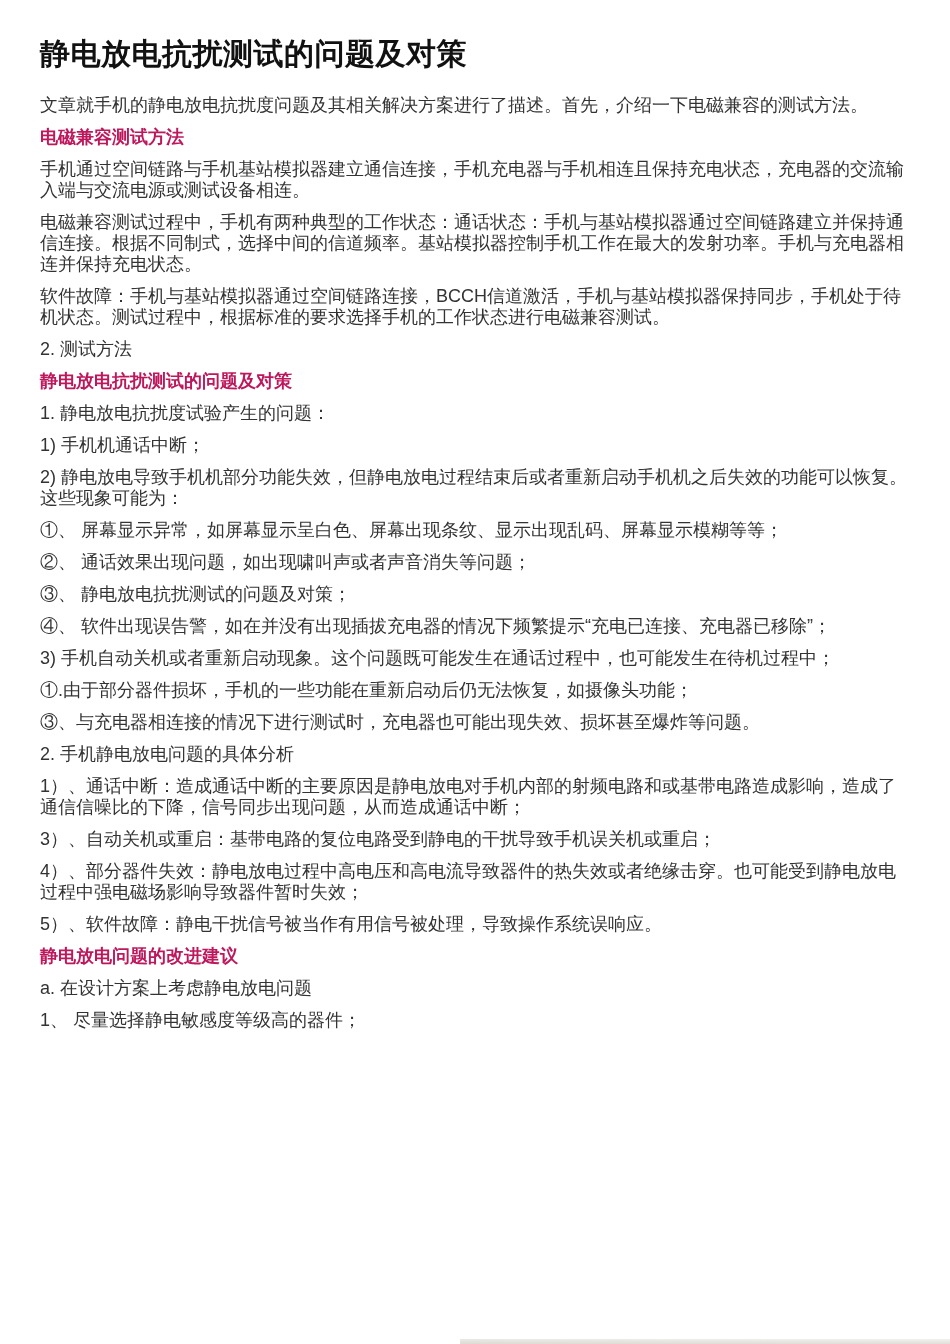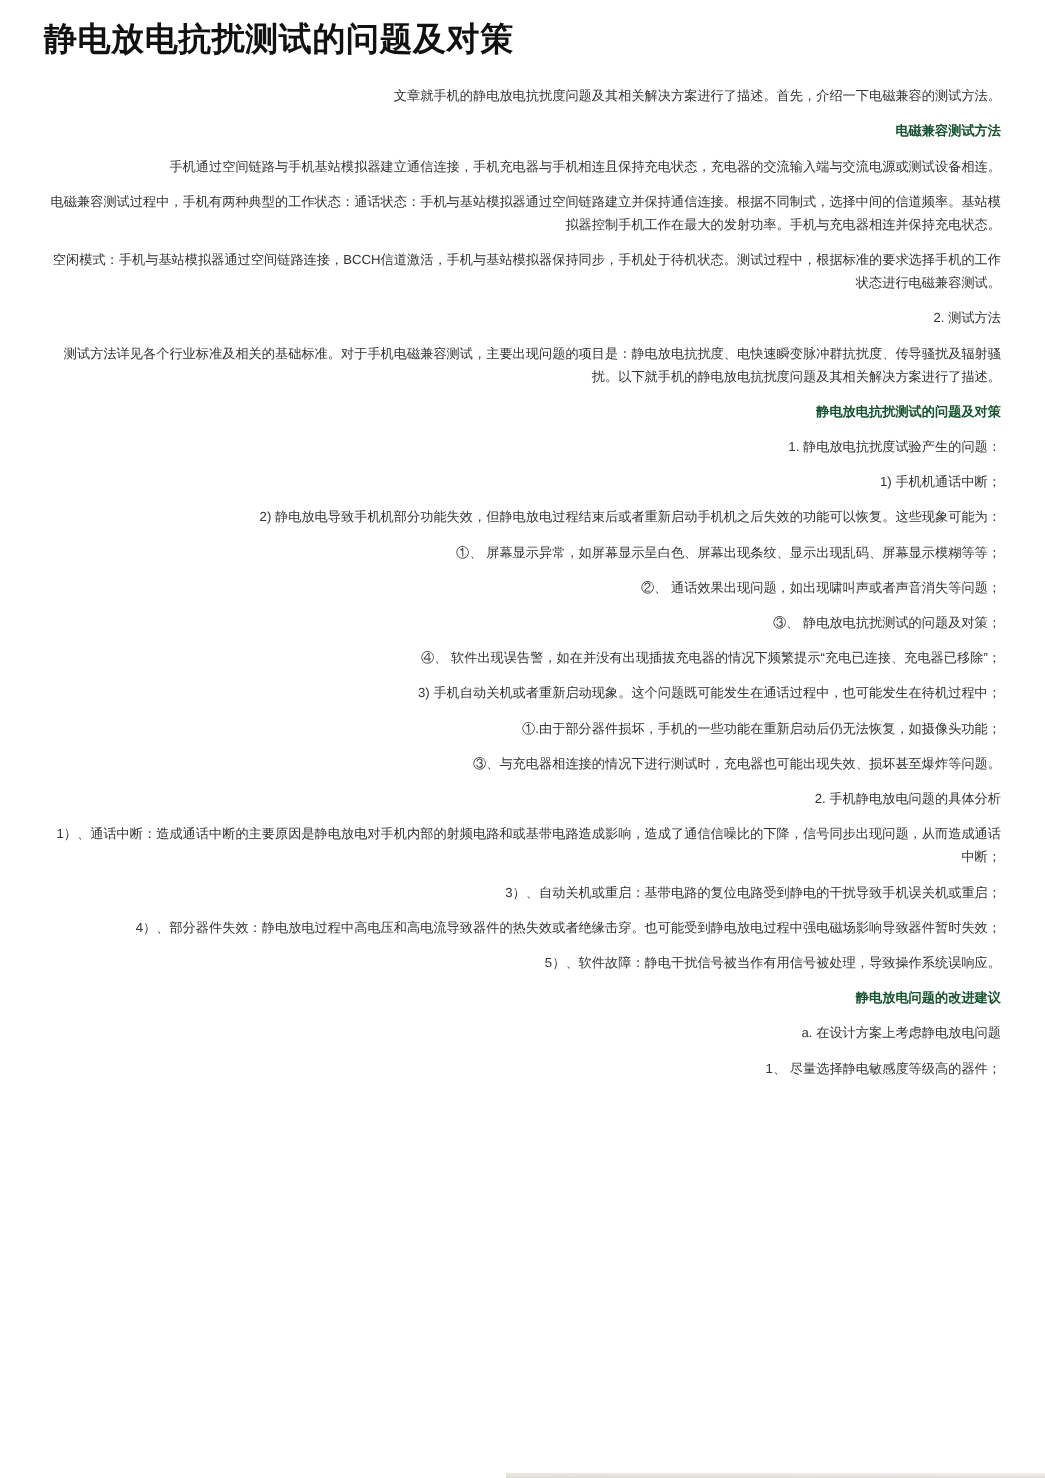--- a/index.html
+++ b/index.html
@@ -10,42 +10,41 @@
   body {
     width: 950px;
     height: 1344px;
     position: relative;
     overflow: hidden;
     font-family: "Liberation Sans", sans-serif;
     color: #333333;
     -webkit-font-smoothing: antialiased;
   }
   main.article {
-    padding: 16px 40px 0 40px;
+    padding: 34px 40px 0 40px;
   }
   h1.article-title {
     margin: 0 0 22px 0;
     font-size: 30px;
     line-height: 1.3;
     font-weight: 700;
     color: #111111;
     letter-spacing: 0.5px;
   }
   .article-body p {
     margin: 11px 0;
-    font-size: 12px;
+    font-size: 18px;
     line-height: 21px;
     font-weight: 400;
     color: #333333;
     word-break: break-all;
-    text-align: right;
   }
   .article-body p.heading {
     font-weight: 700;
-    color: #14532d;
+    color: #be185d;
   }
   .bottom-strip {
     position: absolute;
     left: 460px;
     right: 0;
     bottom: 0;
     height: 5px;
     background: linear-gradient(to bottom, rgba(221,217,210,0.0), rgba(210,205,197,0.55)),
                 linear-gradient(to right, #eceae5, #f3f2f0);
   }
@@ -53,23 +52,22 @@
 </head>
 <body>
 
 <main class="article">
   <h1 class="article-title">静电放电抗扰测试的问题及对策</h1>
   <div class="article-body" id="article-body">
       <p class="paragraph">文章就手机的静电放电抗扰度问题及其相关解决方案进行了描述。首先，介绍一下电磁兼容的测试方法。</p>
       <p class="heading">电磁兼容测试方法</p>
       <p class="paragraph">手机通过空间链路与手机基站模拟器建立通信连接，手机充电器与手机相连且保持充电状态，充电器的交流输入端与交流电源或测试设备相连。</p>
       <p class="paragraph">电磁兼容测试过程中，手机有两种典型的工作状态：通话状态：手机与基站模拟器通过空间链路建立并保持通信连接。根据不同制式，选择中间的信道频率。基站模拟器控制手机工作在最大的发射功率。手机与充电器相连并保持充电状态。</p>
-      <p class="paragraph">空闲模式：手机与基站模拟器通过空间链路连接，BCCH信道激活，手机与基站模拟器保持同步，手机处于待机状态。测试过程中，根据标准的要求选择手机的工作状态进行电磁兼容测试。</p>
+      <p class="paragraph">软件故障：手机与基站模拟器通过空间链路连接，BCCH信道激活，手机与基站模拟器保持同步，手机处于待机状态。测试过程中，根据标准的要求选择手机的工作状态进行电磁兼容测试。</p>
       <p class="paragraph">2. 测试方法</p>
-      <p class="paragraph">测试方法详见各个行业标准及相关的基础标准。对于手机电磁兼容测试，主要出现问题的项目是：静电放电抗扰度、电快速瞬变脉冲群抗扰度、传导骚扰及辐射骚扰。以下就手机的静电放电抗扰度问题及其相关解决方案进行了描述。</p>
       <p class="heading">静电放电抗扰测试的问题及对策</p>
       <p class="paragraph">1. 静电放电抗扰度试验产生的问题：</p>
       <p class="paragraph">1) 手机机通话中断；</p>
       <p class="paragraph">2) 静电放电导致手机机部分功能失效，但静电放电过程结束后或者重新启动手机机之后失效的功能可以恢复。这些现象可能为：</p>
       <p class="paragraph">①、 屏幕显示异常，如屏幕显示呈白色、屏幕出现条纹、显示出现乱码、屏幕显示模糊等等；</p>
       <p class="paragraph">②、 通话效果出现问题，如出现啸叫声或者声音消失等问题；</p>
       <p class="paragraph">③、 静电放电抗扰测试的问题及对策；</p>
       <p class="paragraph">④、 软件出现误告警，如在并没有出现插拔充电器的情况下频繁提示“充电已连接、充电器已移除”；</p>
       <p class="paragraph">3) 手机自动关机或者重新启动现象。这个问题既可能发生在通话过程中，也可能发生在待机过程中；</p>
       <p class="paragraph">①.由于部分器件损坏，手机的一些功能在重新启动后仍无法恢复，如摄像头功能；</p>

